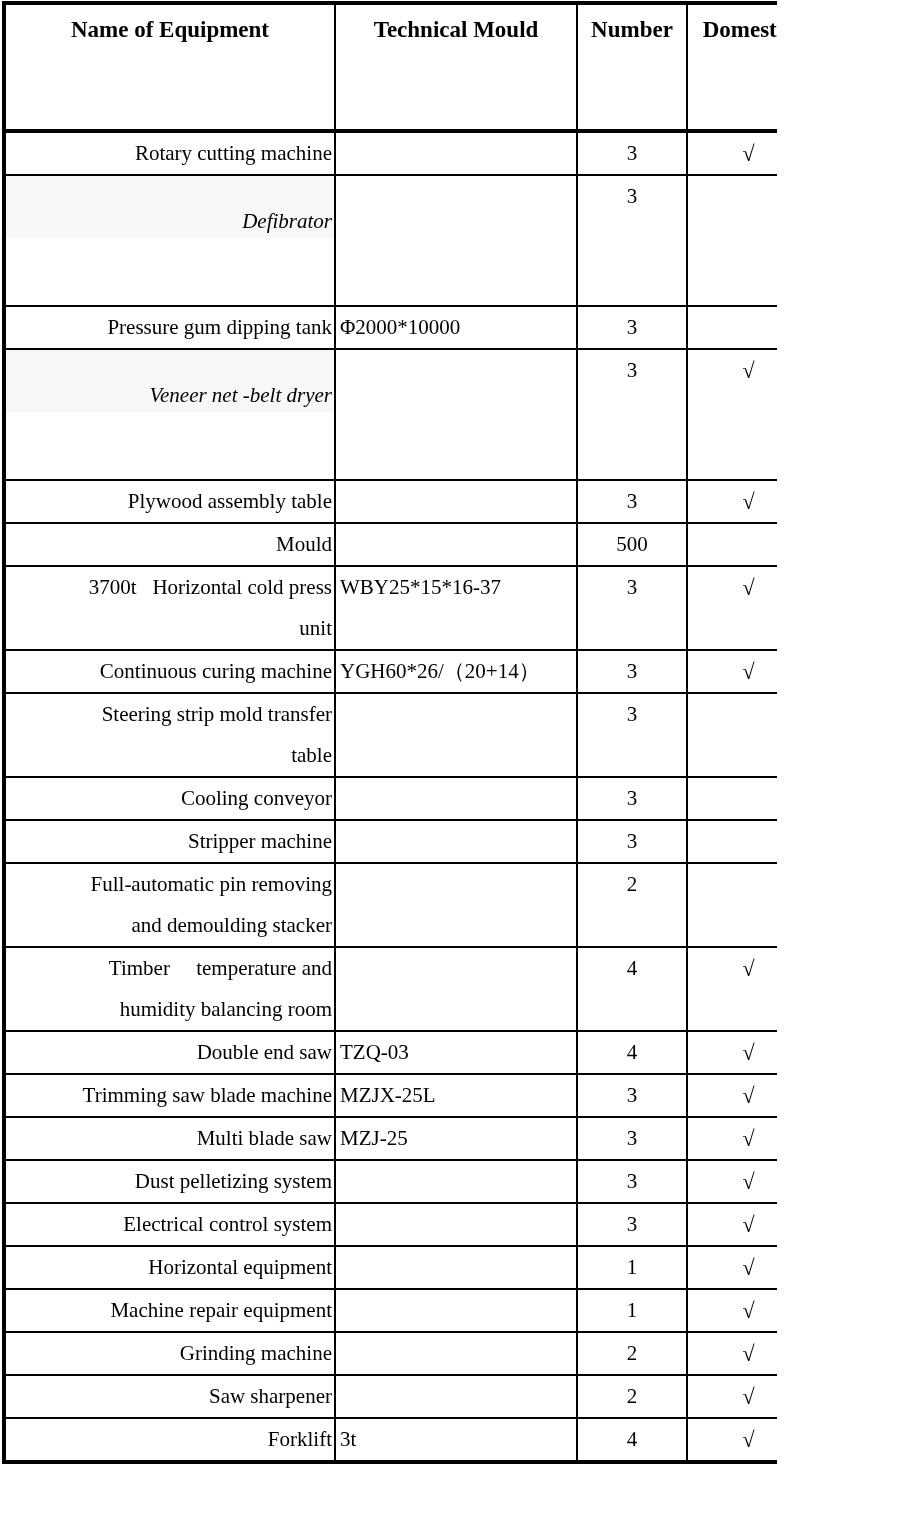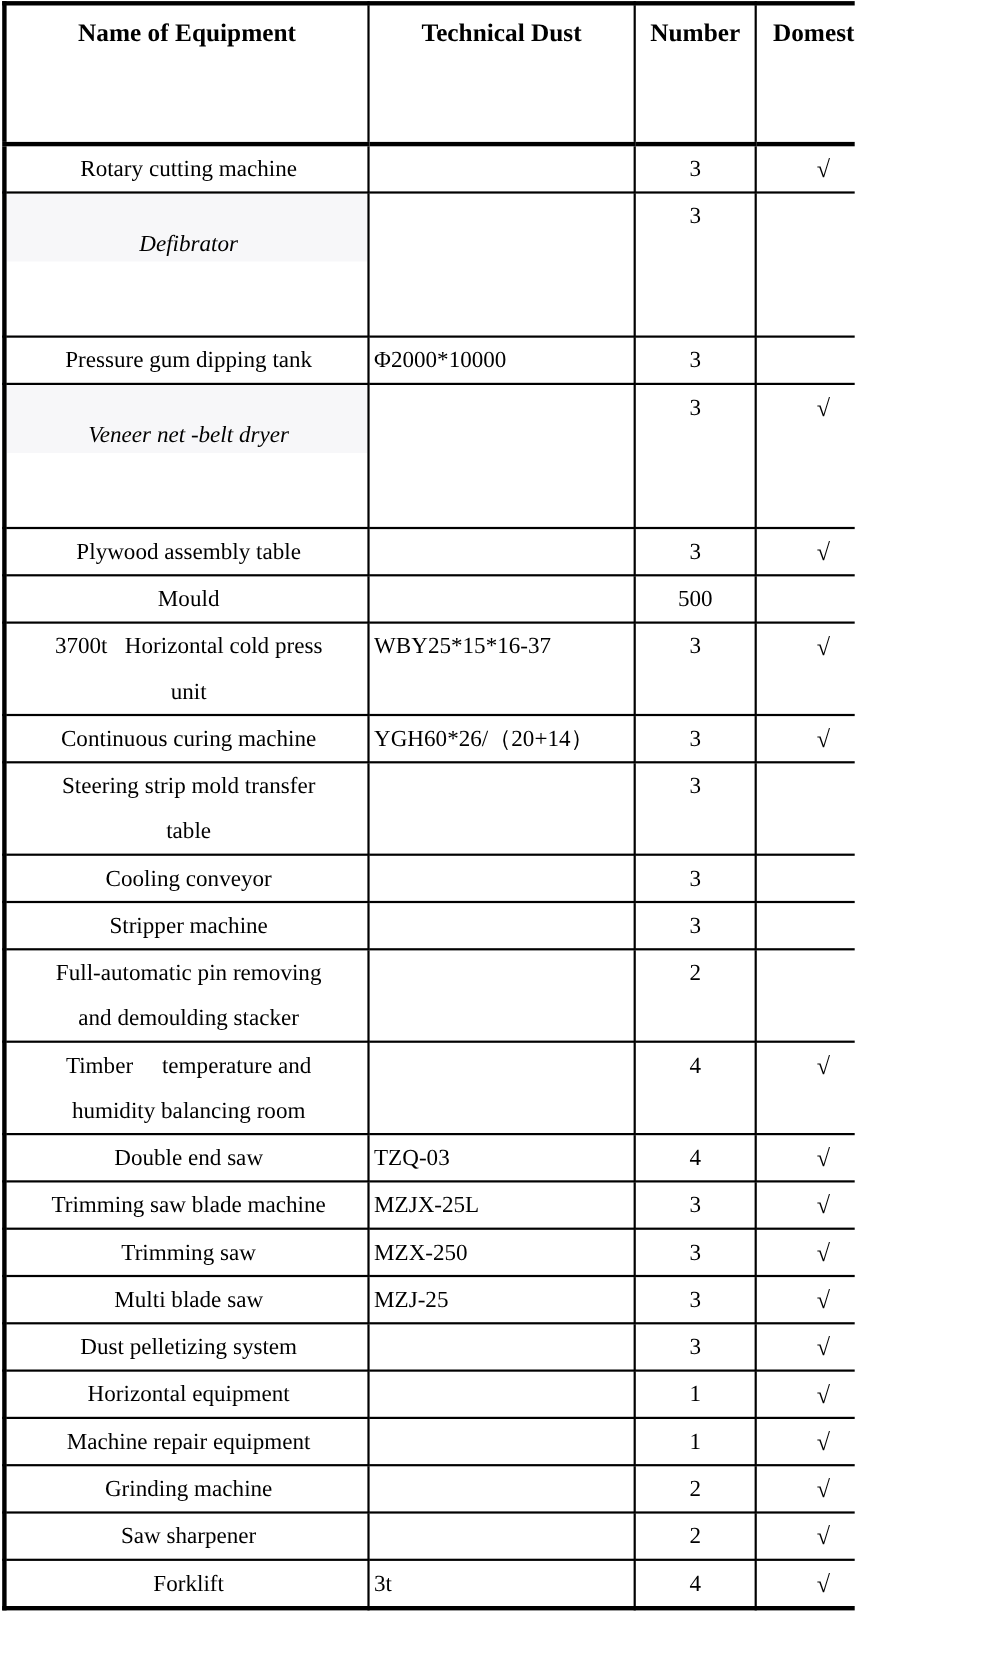--- a/index.html
+++ b/index.html
@@ -46,21 +46,21 @@
   td {
     border: 2px solid #000;
     font-size: 21px;
     line-height: 41px;
     vertical-align: top;
     padding: 0 2px;
     white-space: pre-wrap;
     background: #fff;
     overflow: hidden;
   }
-  td.c-name { text-align: center; padding-left: 5px; }
+  td.c-name { text-align: right; padding-left: 5px; }
   td.c-tech { text-align: left; padding-left: 4px; white-space: nowrap; }
   td.c-num, td.c-dom, td.c-imp { text-align: center; }
   td.c-dom { font-size: 22px; }
 
   tr.row-tall td { height: 104px; }
   tr.row-tall td.c-name { padding-top: 25px; }
   tr.row-tall td.c-name.hl {
     background-image: linear-gradient(to bottom, #f7f7f9 0px, #f7f7f9 62px, #ffffff 62px);
     font-style: italic;
   }
@@ -73,21 +73,21 @@
     <colgroup>
       <col class="c1">
         <col class="c2">
         <col class="c3">
         <col class="c4">
         <col class="c5">
     </colgroup>
     <thead>
       <tr>
         <th class="c-name">Name of Equipment</th>
-        <th class="c-tech">Technical Dust</th>
+        <th class="c-tech">Technical Mould</th>
         <th class="c-num">Number</th>
         <th class="c-dom">Domestic</th>
         <th class="c-imp">Import</th>
       </tr>
     </thead>
     <tbody>
         <tr>
           <td class="c-name">Rotary cutting machine</td>
           <td class="c-tech"></td>
           <td class="c-num">3</td>
@@ -190,35 +190,35 @@
           <td class="c-imp"></td>
         </tr>
         <tr>
           <td class="c-name">Trimming saw blade machine</td>
           <td class="c-tech">MZJX-25L</td>
           <td class="c-num">3</td>
           <td class="c-dom">√</td>
           <td class="c-imp"></td>
         </tr>
         <tr>
-          <td class="c-name">Trimming saw</td>
-          <td class="c-tech">MZX-250</td>
-          <td class="c-num">3</td>
-          <td class="c-dom">√</td>
-          <td class="c-imp"></td>
-        </tr>
-        <tr>
           <td class="c-name">Multi blade saw</td>
           <td class="c-tech">MZJ-25</td>
           <td class="c-num">3</td>
           <td class="c-dom">√</td>
           <td class="c-imp"></td>
         </tr>
         <tr>
           <td class="c-name">Dust pelletizing system</td>
+          <td class="c-tech"></td>
+          <td class="c-num">3</td>
+          <td class="c-dom">√</td>
+          <td class="c-imp"></td>
+        </tr>
+        <tr>
+          <td class="c-name">Electrical control system</td>
           <td class="c-tech"></td>
           <td class="c-num">3</td>
           <td class="c-dom">√</td>
           <td class="c-imp"></td>
         </tr>
         <tr>
           <td class="c-name">Horizontal equipment</td>
           <td class="c-tech"></td>
           <td class="c-num">1</td>
           <td class="c-dom">√</td>

